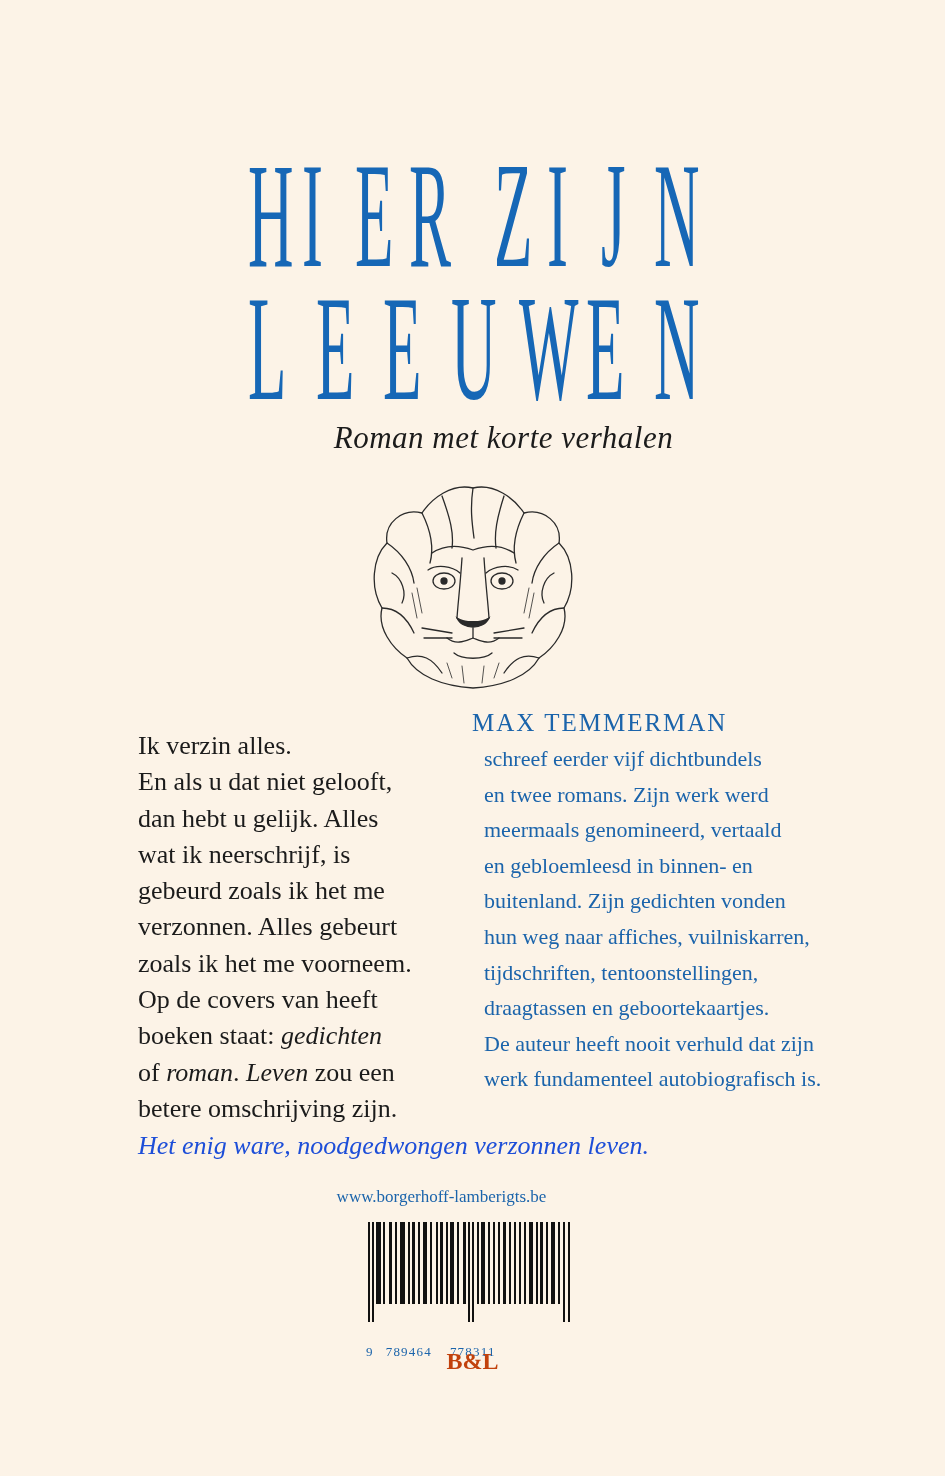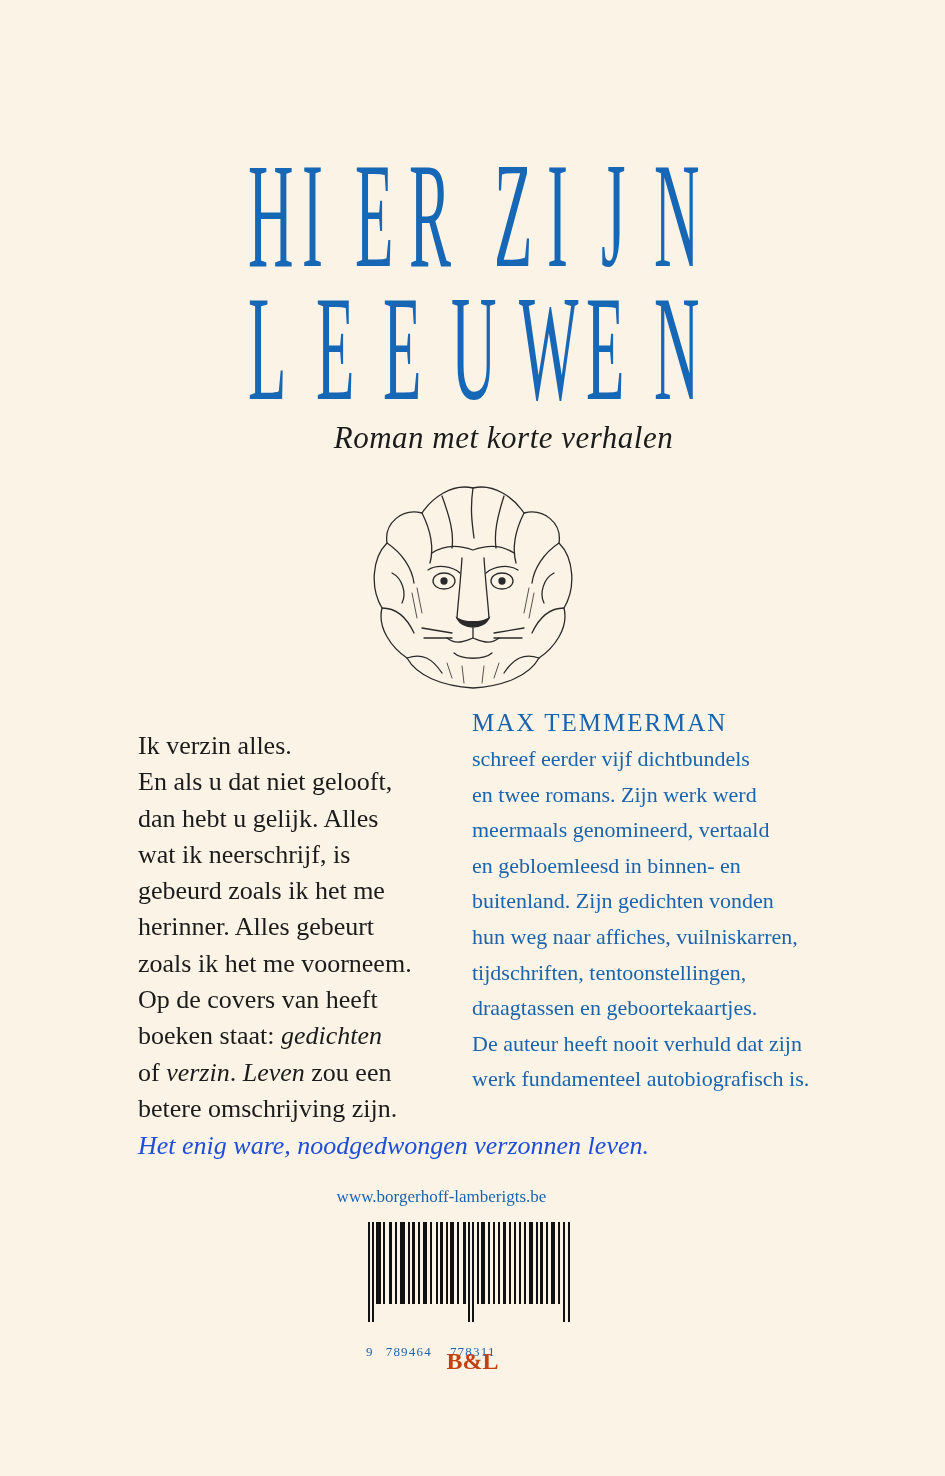--- a/index.html
+++ b/index.html
@@ -86,21 +86,21 @@
       font-size: 22px;
       line-height: 35.6px;
     }
     .col-right .name {
       display: block;
       font-size: 25px;
       letter-spacing: 2px;
       line-height: 34px;
       margin-bottom: 1px;
     }
-    .col-right .ln { display: block; white-space: nowrap; }
+    .col-right .ln { display: block; white-space: nowrap; margin-left: 12px; }
     .website {
       position: absolute;
       top: 1187px;
       left: 0;
       width: 883px;
       text-align: center;
       font-size: 17px;
       color: #1b64ab;
     }
     .barcode {
@@ -213,25 +213,25 @@
       <path d="M85 185 L 90 200 M 100 188 L 102 205 M 122 188 L 120 205 M 137 185 L 132 200" stroke-width="0.8"></path>
     </g>
   </svg>
 
   <div class="col-left">
     <span class="ln"><span>Ik verzin alles.</span></span>
     <span class="ln"><span>En als u dat niet gelooft,</span></span>
     <span class="ln"><span>dan hebt u gelijk. Alles</span></span>
     <span class="ln"><span>wat ik neerschrijf, is</span></span>
     <span class="ln"><span>gebeurd zoals ik het me</span></span>
-    <span class="ln"><span>herinner. Alles gebeurt</span></span>
+    <span class="ln"><span>verzonnen. Alles gebeurt</span></span>
     <span class="ln"><span>zoals ik het me voorneem.</span></span>
     <span class="ln"><span>Op de covers van heeft</span></span>
     <span class="ln"><span>boeken staat: </span><em>gedichten</em></span>
-    <span class="ln"><span>of </span><em>verzin</em><span>. </span><em>Leven</em><span> zou een</span></span>
+    <span class="ln"><span>of </span><em>roman</em><span>. </span><em>Leven</em><span> zou een</span></span>
     <span class="ln"><span>betere omschrijving zijn.</span></span>
   </div>
 
   <div class="closing">Het enig ware, noodgedwongen verzonnen leven.</div>
 
   <div class="col-right">
     <span class="name">MAX TEMMERMAN</span>
     <span class="ln">schreef eerder vijf dichtbundels</span>
     <span class="ln">en twee romans. Zijn werk werd</span>
     <span class="ln">meermaals genomineerd, vertaald</span>

